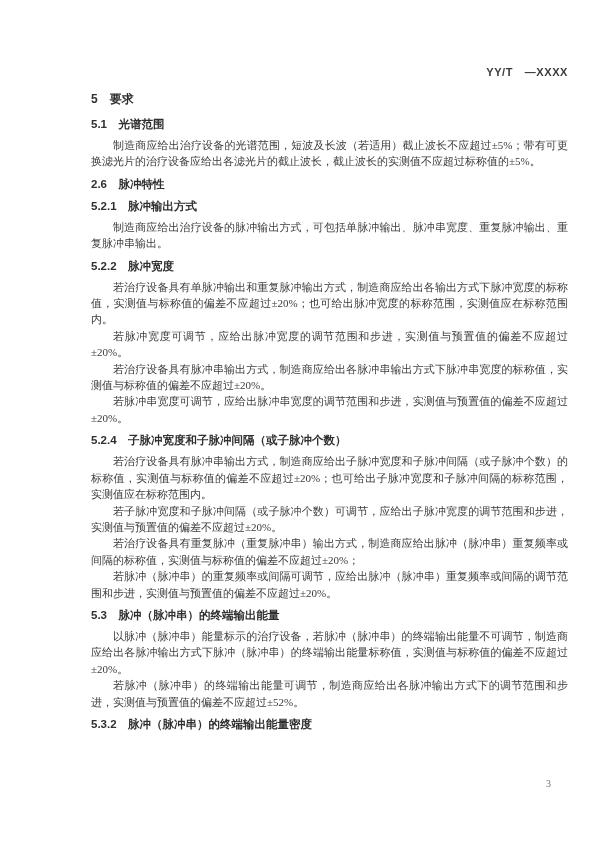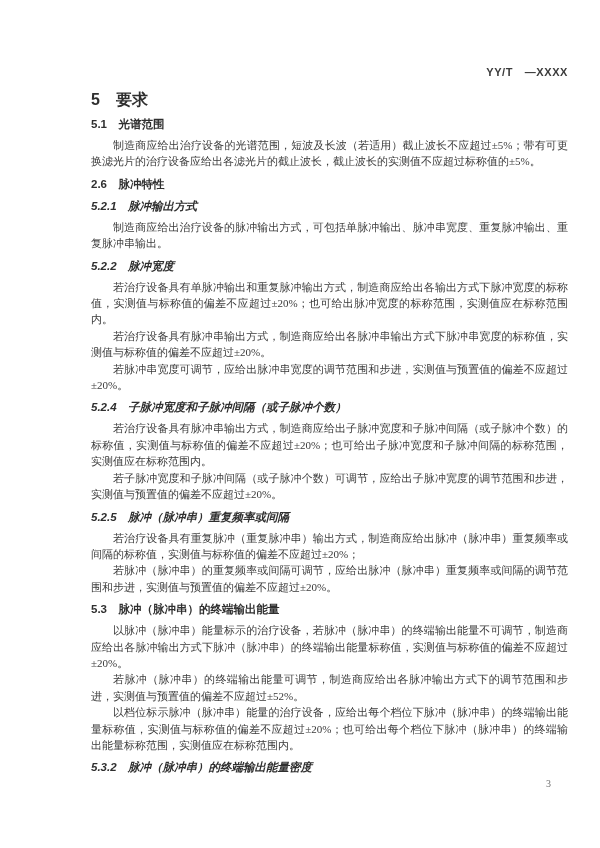--- a/index.html
+++ b/index.html
@@ -21,41 +21,40 @@
     font-size:11px;
     letter-spacing:0.6px;
     color:#3b3b3b;
     line-height:13px;
     margin:0 0 13px 0;
   }
   .doc-body { width:477px; }
   .blk-h1 {
     font-family:"Liberation Sans", sans-serif;
     font-weight:bold;
-    font-size:16px;
+    font-size:12px;
     line-height:15px;
     color:#2f2f2f;
     margin:6px 0 10px 0;
   }
   .blk-h2 {
     font-family:"Liberation Sans", sans-serif;
     font-weight:bold;
     font-size:11.5px;
     line-height:15px;
     color:#2f2f2f;
     margin:7px 0 5px 0;
   }
   .blk-h3 {
     font-family:"Liberation Sans", sans-serif;
     font-weight:bold;
     font-size:11.5px;
     line-height:15px;
     color:#2f2f2f;
     margin:7px 0 5px 0;
-    font-style:italic;
   }
   .blk-p {
     font-size:11px;
     line-height:16.4px;
     text-align:justify;
     text-indent:2em;
     margin:0;
     color:#3a3a3a;
   }
   .page-num {
@@ -76,29 +75,28 @@
 
   <div class="doc-body">
       <div class="blk-h1">5　要求</div>
       <div class="blk-h2">5.1　光谱范围</div>
       <div class="blk-p">制造商应给出治疗设备的光谱范围，短波及长波（若适用）截止波长不应超过±5%；带有可更换滤光片的治疗设备应给出各滤光片的截止波长，截止波长的实测值不应超过标称值的±5%。</div>
       <div class="blk-h2">2.6　脉冲特性</div>
       <div class="blk-h3">5.2.1　脉冲输出方式</div>
       <div class="blk-p">制造商应给出治疗设备的脉冲输出方式，可包括单脉冲输出、脉冲串宽度、重复脉冲输出、重复脉冲串输出。</div>
       <div class="blk-h3">5.2.2　脉冲宽度</div>
       <div class="blk-p">若治疗设备具有单脉冲输出和重复脉冲输出方式，制造商应给出各输出方式下脉冲宽度的标称值，实测值与标称值的偏差不应超过±20%；也可给出脉冲宽度的标称范围，实测值应在标称范围内。</div>
+      <div class="blk-p">若脉冲宽度可调节，应给出脉冲宽度的调节范围和步进，实测值与预置值的偏差不应超过±20%。</div>
       <div class="blk-p">若治疗设备具有脉冲串输出方式，制造商应给出各脉冲串输出方式下脉冲串宽度的标称值，实测值与标称值的偏差不应超过±20%。</div>
       <div class="blk-p">若脉冲串宽度可调节，应给出脉冲串宽度的调节范围和步进，实测值与预置值的偏差不应超过±20%。</div>
       <div class="blk-h3">5.2.4　子脉冲宽度和子脉冲间隔（或子脉冲个数）</div>
       <div class="blk-p">若治疗设备具有脉冲串输出方式，制造商应给出子脉冲宽度和子脉冲间隔（或子脉冲个数）的标称值，实测值与标称值的偏差不应超过±20%；也可给出子脉冲宽度和子脉冲间隔的标称范围，实测值应在标称范围内。</div>
       <div class="blk-p">若子脉冲宽度和子脉冲间隔（或子脉冲个数）可调节，应给出子脉冲宽度的调节范围和步进，实测值与预置值的偏差不应超过±20%。</div>
-      <div class="blk-h3">5.2.5　脉冲（脉冲串）重复频率或间隔</div>
       <div class="blk-p">若治疗设备具有重复脉冲（重复脉冲串）输出方式，制造商应给出脉冲（脉冲串）重复频率或间隔的标称值，实测值与标称值的偏差不应超过±20%；</div>
       <div class="blk-p">若脉冲（脉冲串）的重复频率或间隔可调节，应给出脉冲（脉冲串）重复频率或间隔的调节范围和步进，实测值与预置值的偏差不应超过±20%。</div>
       <div class="blk-h2">5.3　脉冲（脉冲串）的终端输出能量</div>
       <div class="blk-p">以脉冲（脉冲串）能量标示的治疗设备，若脉冲（脉冲串）的终端输出能量不可调节，制造商应给出各脉冲输出方式下脉冲（脉冲串）的终端输出能量标称值，实测值与标称值的偏差不应超过±20%。</div>
       <div class="blk-p">若脉冲（脉冲串）的终端输出能量可调节，制造商应给出各脉冲输出方式下的调节范围和步进，实测值与预置值的偏差不应超过±52%。</div>
-      <div class="blk-p">以档位标示脉冲（脉冲串）能量的治疗设备，应给出每个档位下脉冲（脉冲串）的终端输出能量标称值，实测值与标称值的偏差不应超过±20%；也可给出每个档位下脉冲（脉冲串）的终端输出能量标称范围，实测值应在标称范围内。</div>
       <div class="blk-h3">5.3.2　脉冲（脉冲串）的终端输出能量密度</div>
     </div>
 
   <div class="page-num">3</div>
 </div>
 
 </body></html>

